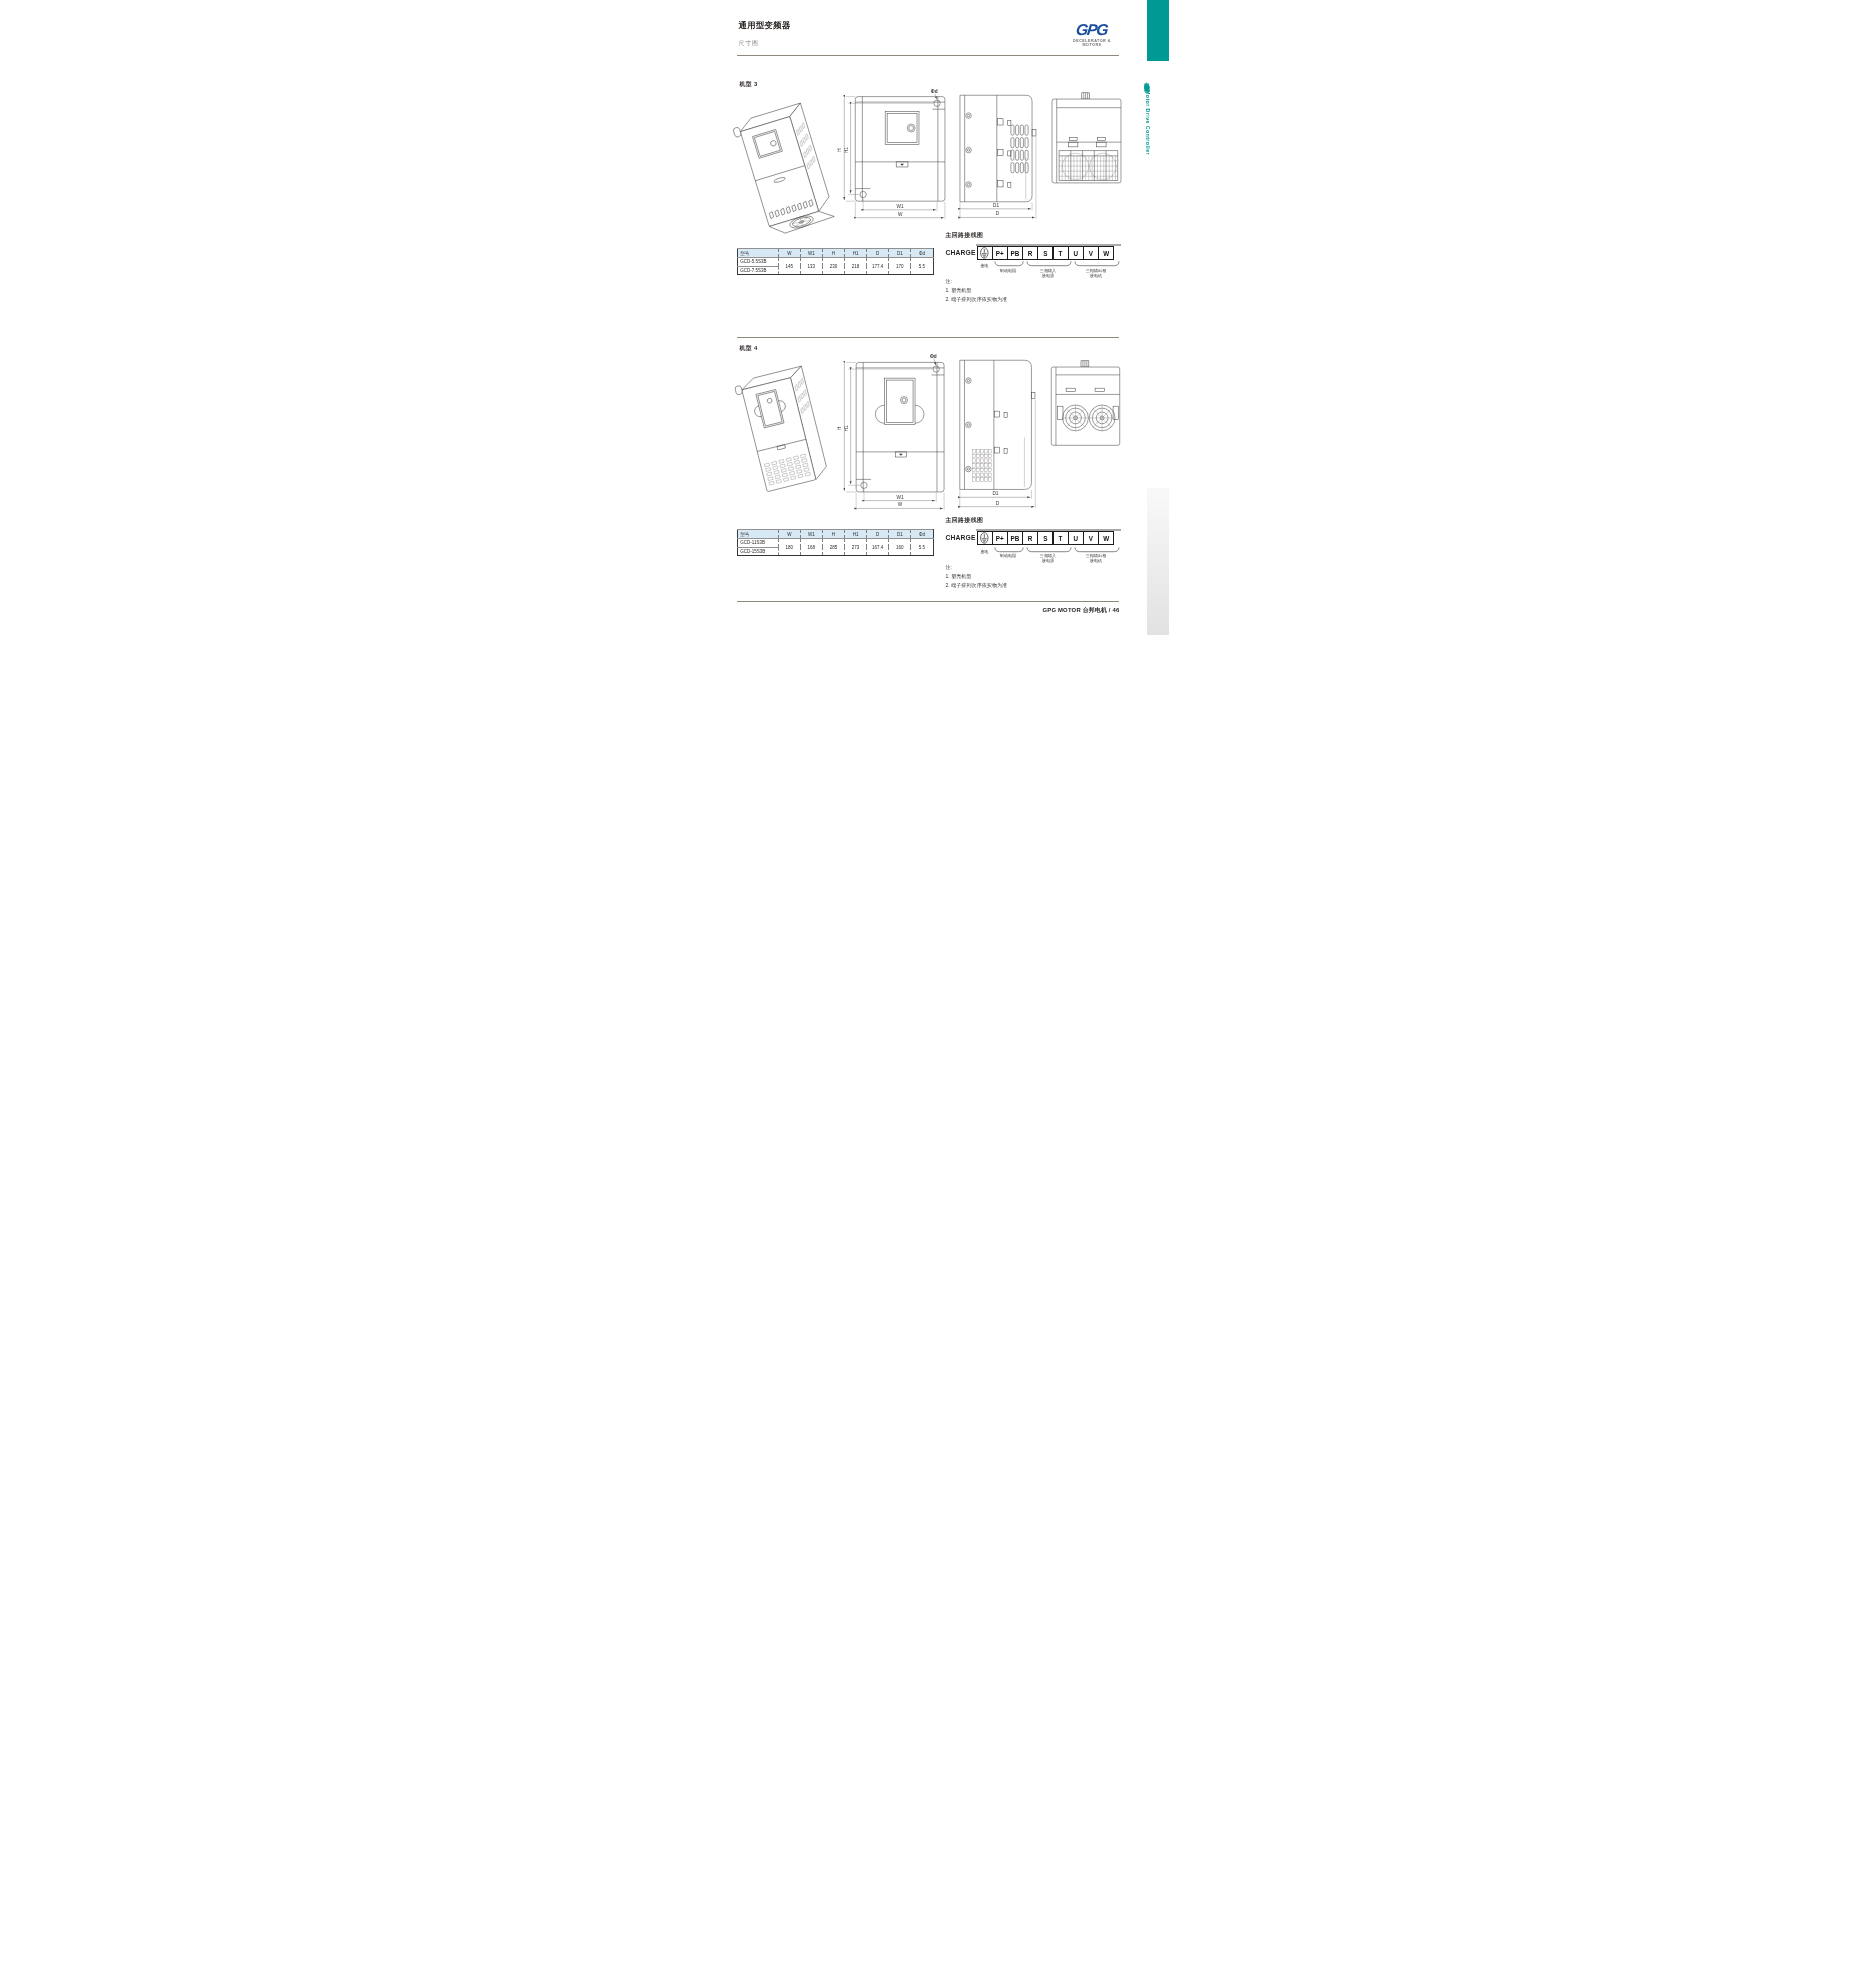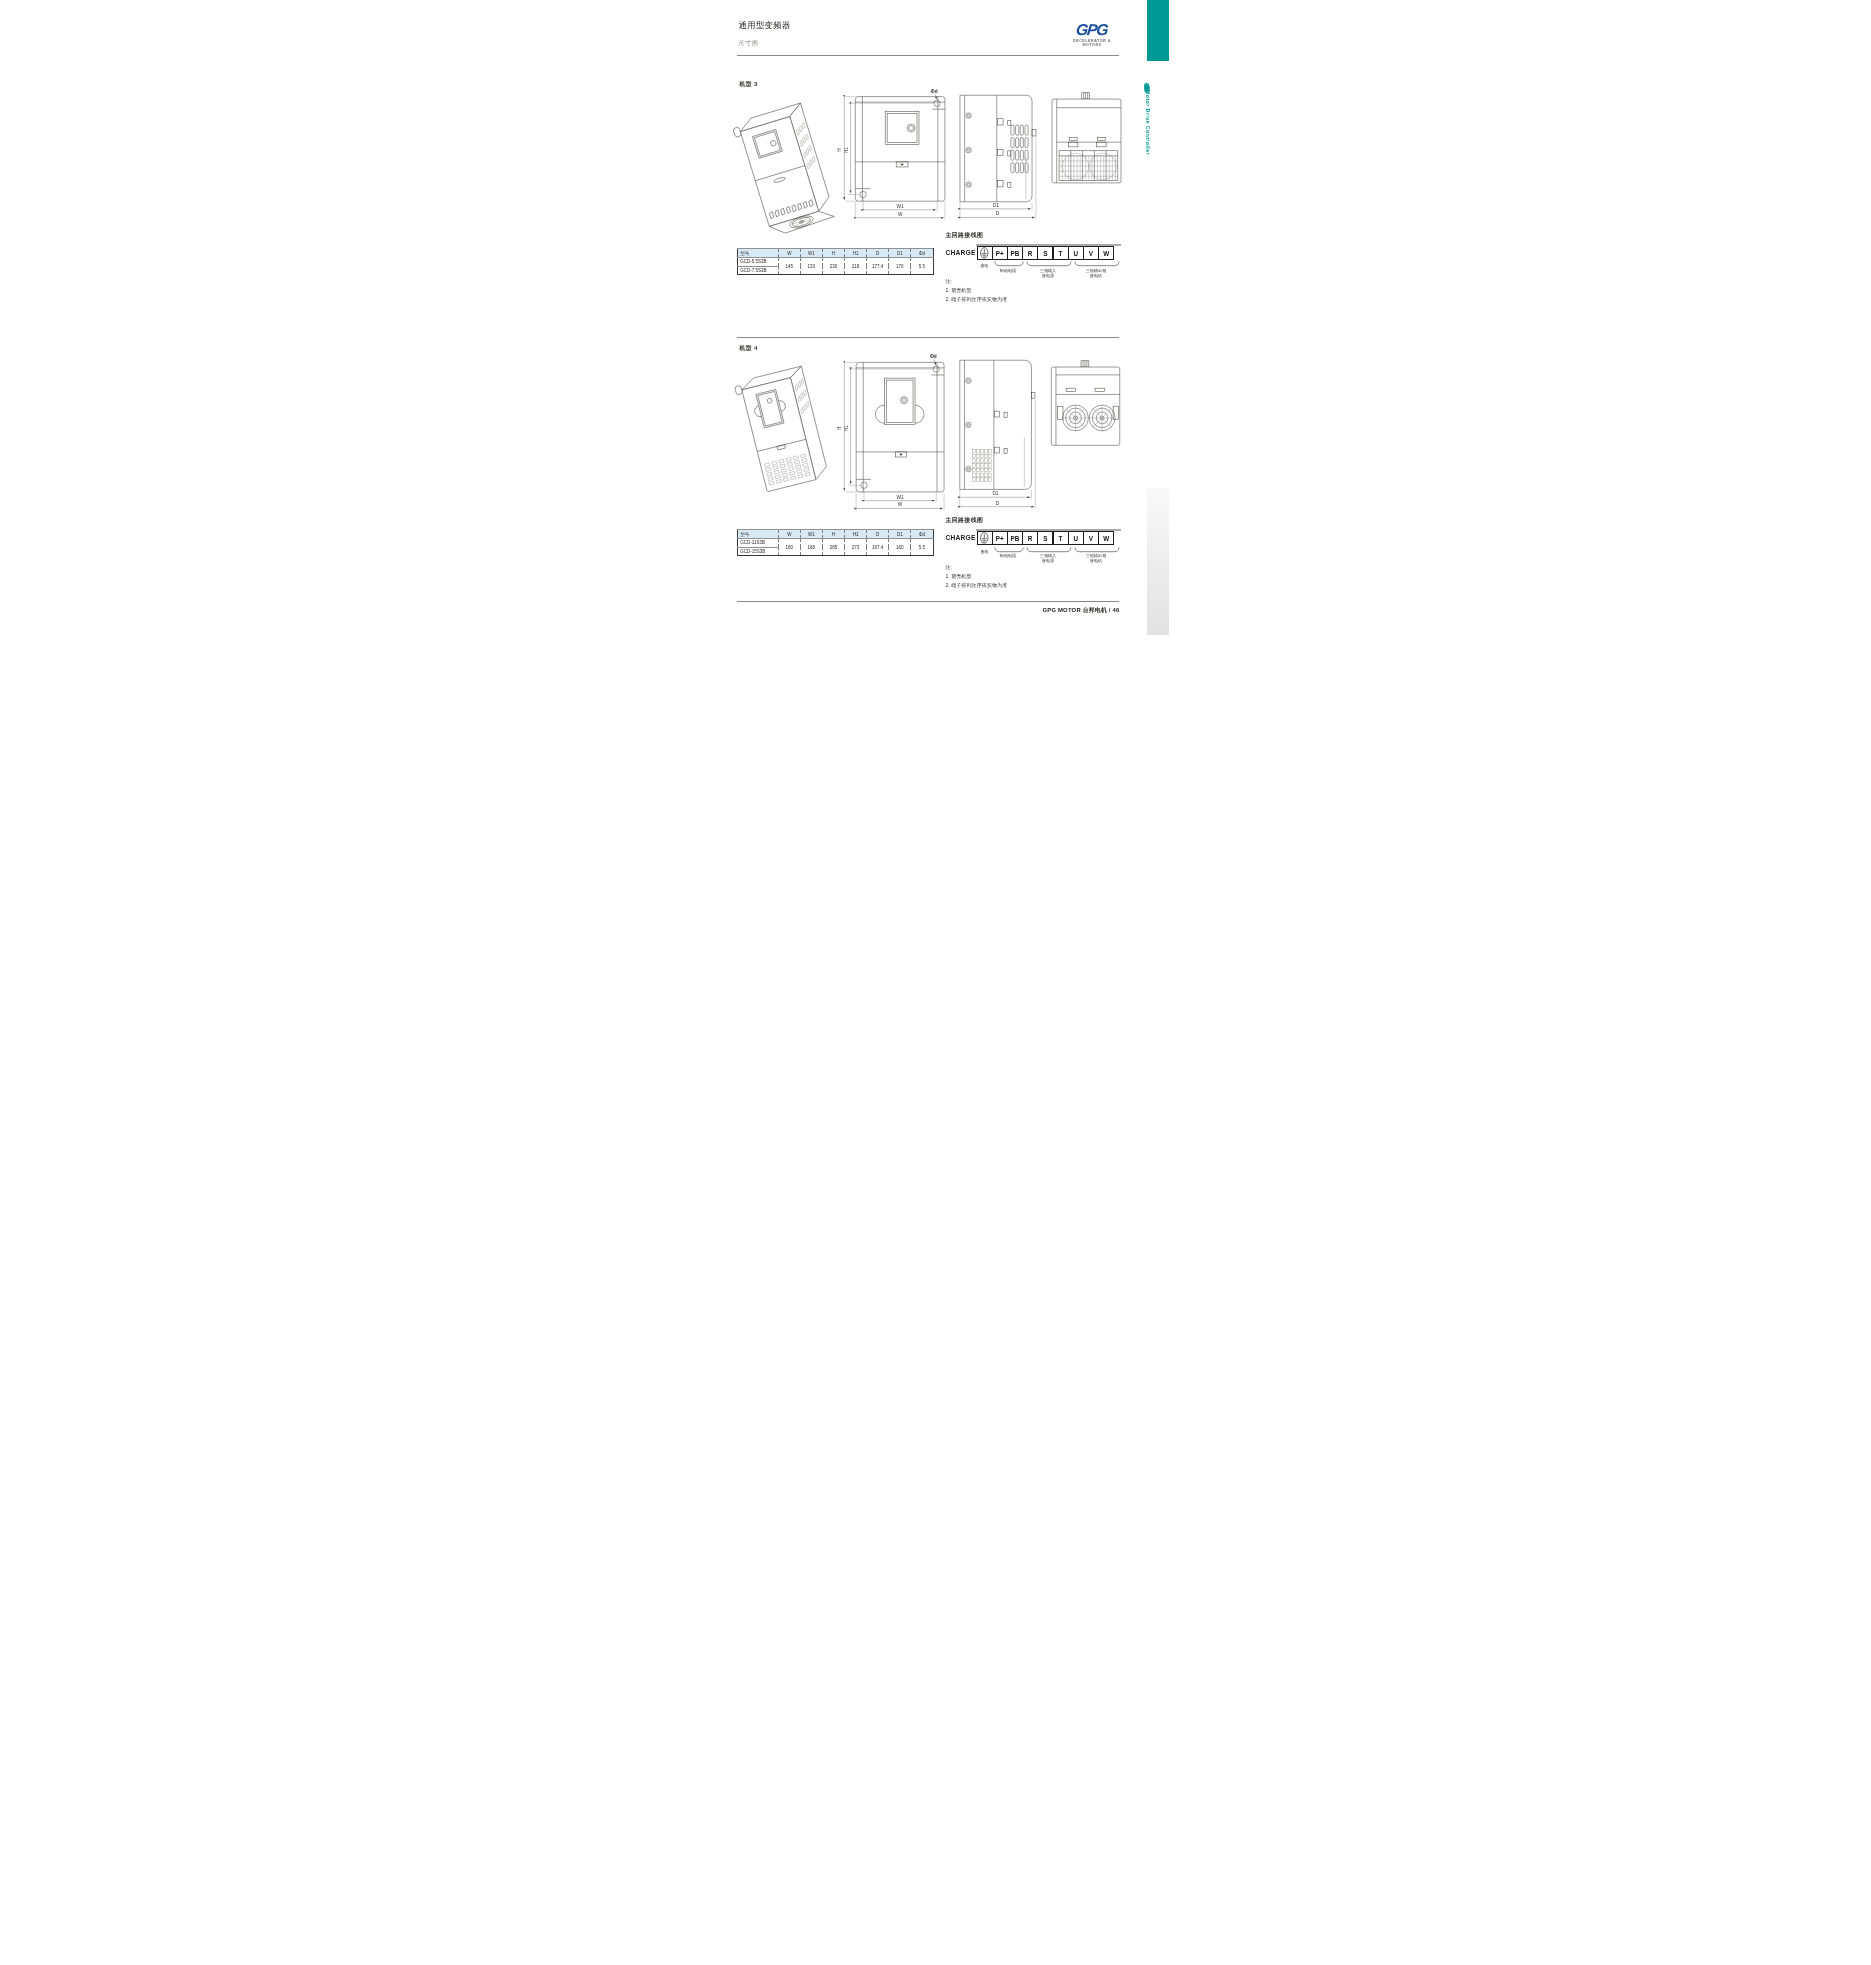--- a/index.html
+++ b/index.html
@@ -2,21 +2,21 @@
 <html style="font-size:6.3px"><head>
 <meta charset="utf-8">
 <style>
   * { margin:0; padding:0; box-sizing:border-box; }
   html,body { background:#ffffff; }
   body { font-family:"Liberation Sans", sans-serif; color:#262321; }
   #page { position:relative; width:468px; height:635px; margin:0 auto; background:#fff; overflow:hidden; }
   .abs { position:absolute; }
 
   
-  .page-title { left:37px; top:20.4px; font-size:8.3px; font-weight:normal; letter-spacing:0.4px; color:#231f1d; }
+  .page-title { left:37px; top:20.4px; font-size:8.3px; font-weight:bold; letter-spacing:0.4px; color:#231f1d; }
   .page-subtitle { left:37px; top:39px; font-size:5.9px; color:#7b7875; letter-spacing:0.8px; }
   .logo-box { left:362px; top:22px; width:57px; text-align:center; }
   .logo-text { font-size:15.7px; line-height:15.7px; font-weight:bold; font-style:italic; color:#1c4e9e;
                letter-spacing:-1.2px; transform:skewX(-6deg); display:inline-block; }
   .logo-tagline { margin-top:0.8px; font-size:3.7px; font-weight:bold; color:#6d6e71; letter-spacing:0.5px; }
   .hrule { height:0.8px; background:#8d8780; }
   .rule-top { left:35px; top:55px; width:382px; }
   .rule-mid { left:35px; top:337px; width:382px; }
   .rule-bottom { left:35px; top:601px; width:382px; }
 

